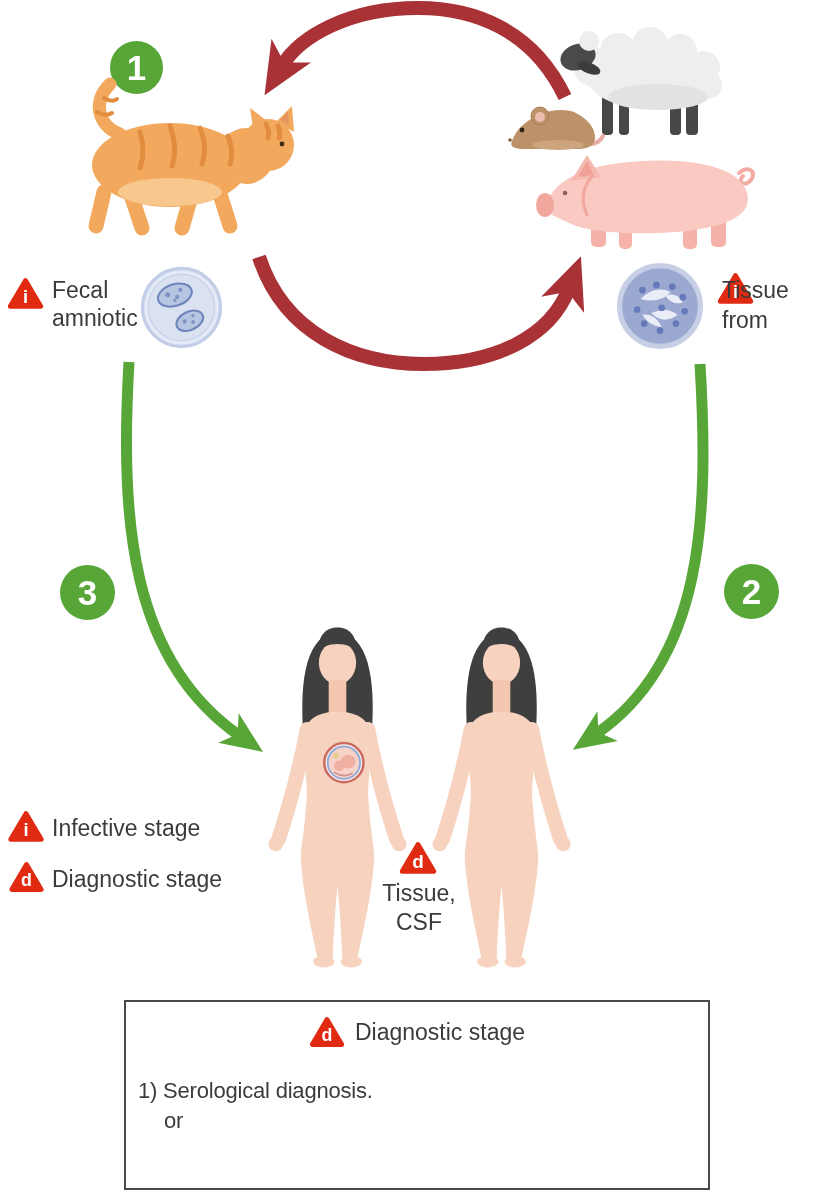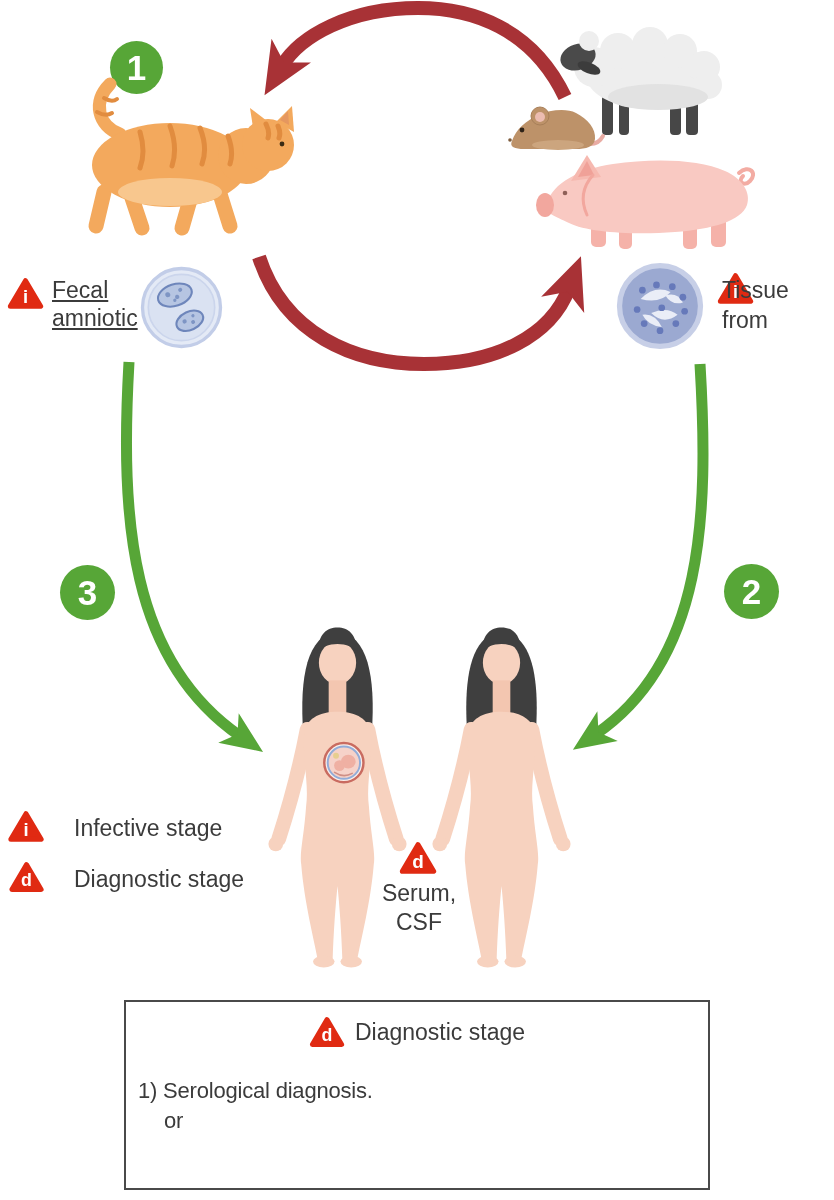--- a/index.html
+++ b/index.html
@@ -11,21 +11,21 @@
   svg{display:block;overflow:visible;}
   .badge{
     position:absolute;border-radius:50%;background:#57A637;color:#fff;
     display:flex;align-items:center;justify-content:center;
     font-weight:bold;font-size:35px;line-height:1;
   }
   .label-text{font-size:23px;line-height:28px;color:#3B3B3B;}
   .tri-letter{
     font-family:"Liberation Sans", sans-serif;font-weight:bold;fill:#ffffff;
   }
-  .legend-row-text{font-size:23px;color:#3B3B3B;margin-left:22px;}
+  .legend-row-text{font-size:23px;color:#3B3B3B;}
   .serum-text{font-size:23px;line-height:29px;text-align:center;color:#3B3B3B;}
   .info-box{
     position:absolute;left:124px;top:1000px;width:586px;height:190px;
     border:2px solid #4A4A4A;background:#fff;box-sizing:border-box;
   }
   .info-title-row{
     display:flex;align-items:center;justify-content:center;gap:10px;margin-top:14px;
     font-size:23px;color:#3B3B3B;
   }
   .info-list{margin:28px 0 0 12px;font-size:22px;line-height:30px;color:#3B3B3B;letter-spacing:-0.2px;}
@@ -152,21 +152,21 @@
     <circle cx="50" cy="78" r="3.8" fill="#6679BA"></circle>
     <circle cx="32" cy="70" r="3.8" fill="#6679BA"></circle>
     <circle cx="24" cy="54" r="3.8" fill="#6679BA"></circle>
     <circle cx="52" cy="52" r="3.8" fill="#6679BA"></circle>
   </svg>
 
   <svg class="abs" style="left:7px;top:277px" width="37" height="33" viewBox="0 0 40 36">
     <path d="M20 4 L36.5 32 L3.5 32 Z" fill="#E02A12" stroke="#E02A12" stroke-width="5.5" stroke-linejoin="round"></path>
     <text class="tri-letter" x="20" y="28.5" font-size="20" text-anchor="middle">i</text>
   </svg>
-  <div class="abs label-text" style="left:52px;top:276px;text-decoration:underline;">
+  <div class="abs label-text" style="left:52px;top:276px;">
     <div>Fecal</div>
     <div>amniotic</div>
   </div>
 
   <svg class="abs" style="left:717px;top:272px" width="37" height="33" viewBox="0 0 40 36">
     <path d="M20 4 L36.5 32 L3.5 32 Z" fill="#E02A12" stroke="#E02A12" stroke-width="5.5" stroke-linejoin="round"></path>
     <text class="tri-letter" x="20" y="28.5" font-size="20" text-anchor="middle">i</text>
   </svg>
   <div class="abs label-text" style="left:722px;top:275px;line-height:30px;">
     <div>Tissue</div>
@@ -207,21 +207,21 @@
     <path d="M 75 96 C 55 96 43 104 41 118 C 39 144 46 170 43 192 C 41 222 36 240 38 252 C 41 290 51 328 55 350 L 70 350 C 71 320 73 294 75 274 C 77 294 79 320 80 350 L 95 350 C 99 328 109 290 112 252 C 114 240 109 222 107 192 C 104 170 111 144 109 118 C 107 104 95 96 75 96 Z" fill="#F7D2BF"></path>
     <ellipse cx="61" cy="351" rx="11" ry="6" fill="#F7D2BF"></ellipse>
     <ellipse cx="89" cy="351" rx="11" ry="6" fill="#F7D2BF"></ellipse>
   </svg>
 
   <svg class="abs" style="left:399px;top:841px" width="38" height="34" viewBox="0 0 40 36">
     <path d="M20 4 L36.5 32 L3.5 32 Z" fill="#E02A12" stroke="#E02A12" stroke-width="5.5" stroke-linejoin="round"></path>
     <text class="tri-letter" x="20" y="28.5" font-size="20" text-anchor="middle">d</text>
   </svg>
   <div class="abs serum-text" style="left:352px;top:879px;width:134px;">
-    <div>Serum,</div>
+    <div>Tissue,</div>
     <div>CSF</div>
   </div>
 
   <svg class="abs" style="left:7px;top:810px" width="38" height="33" viewBox="0 0 40 36">
     <path d="M20 4 L36.5 32 L3.5 32 Z" fill="#E02A12" stroke="#E02A12" stroke-width="5.5" stroke-linejoin="round"></path>
     <text class="tri-letter" x="20" y="28.5" font-size="20" text-anchor="middle">i</text>
   </svg>
   <div class="abs legend-row-text" style="left:52px;top:815px;">Infective stage</div>
 
   <svg class="abs" style="left:8px;top:861px" width="37" height="32" viewBox="0 0 40 36">

